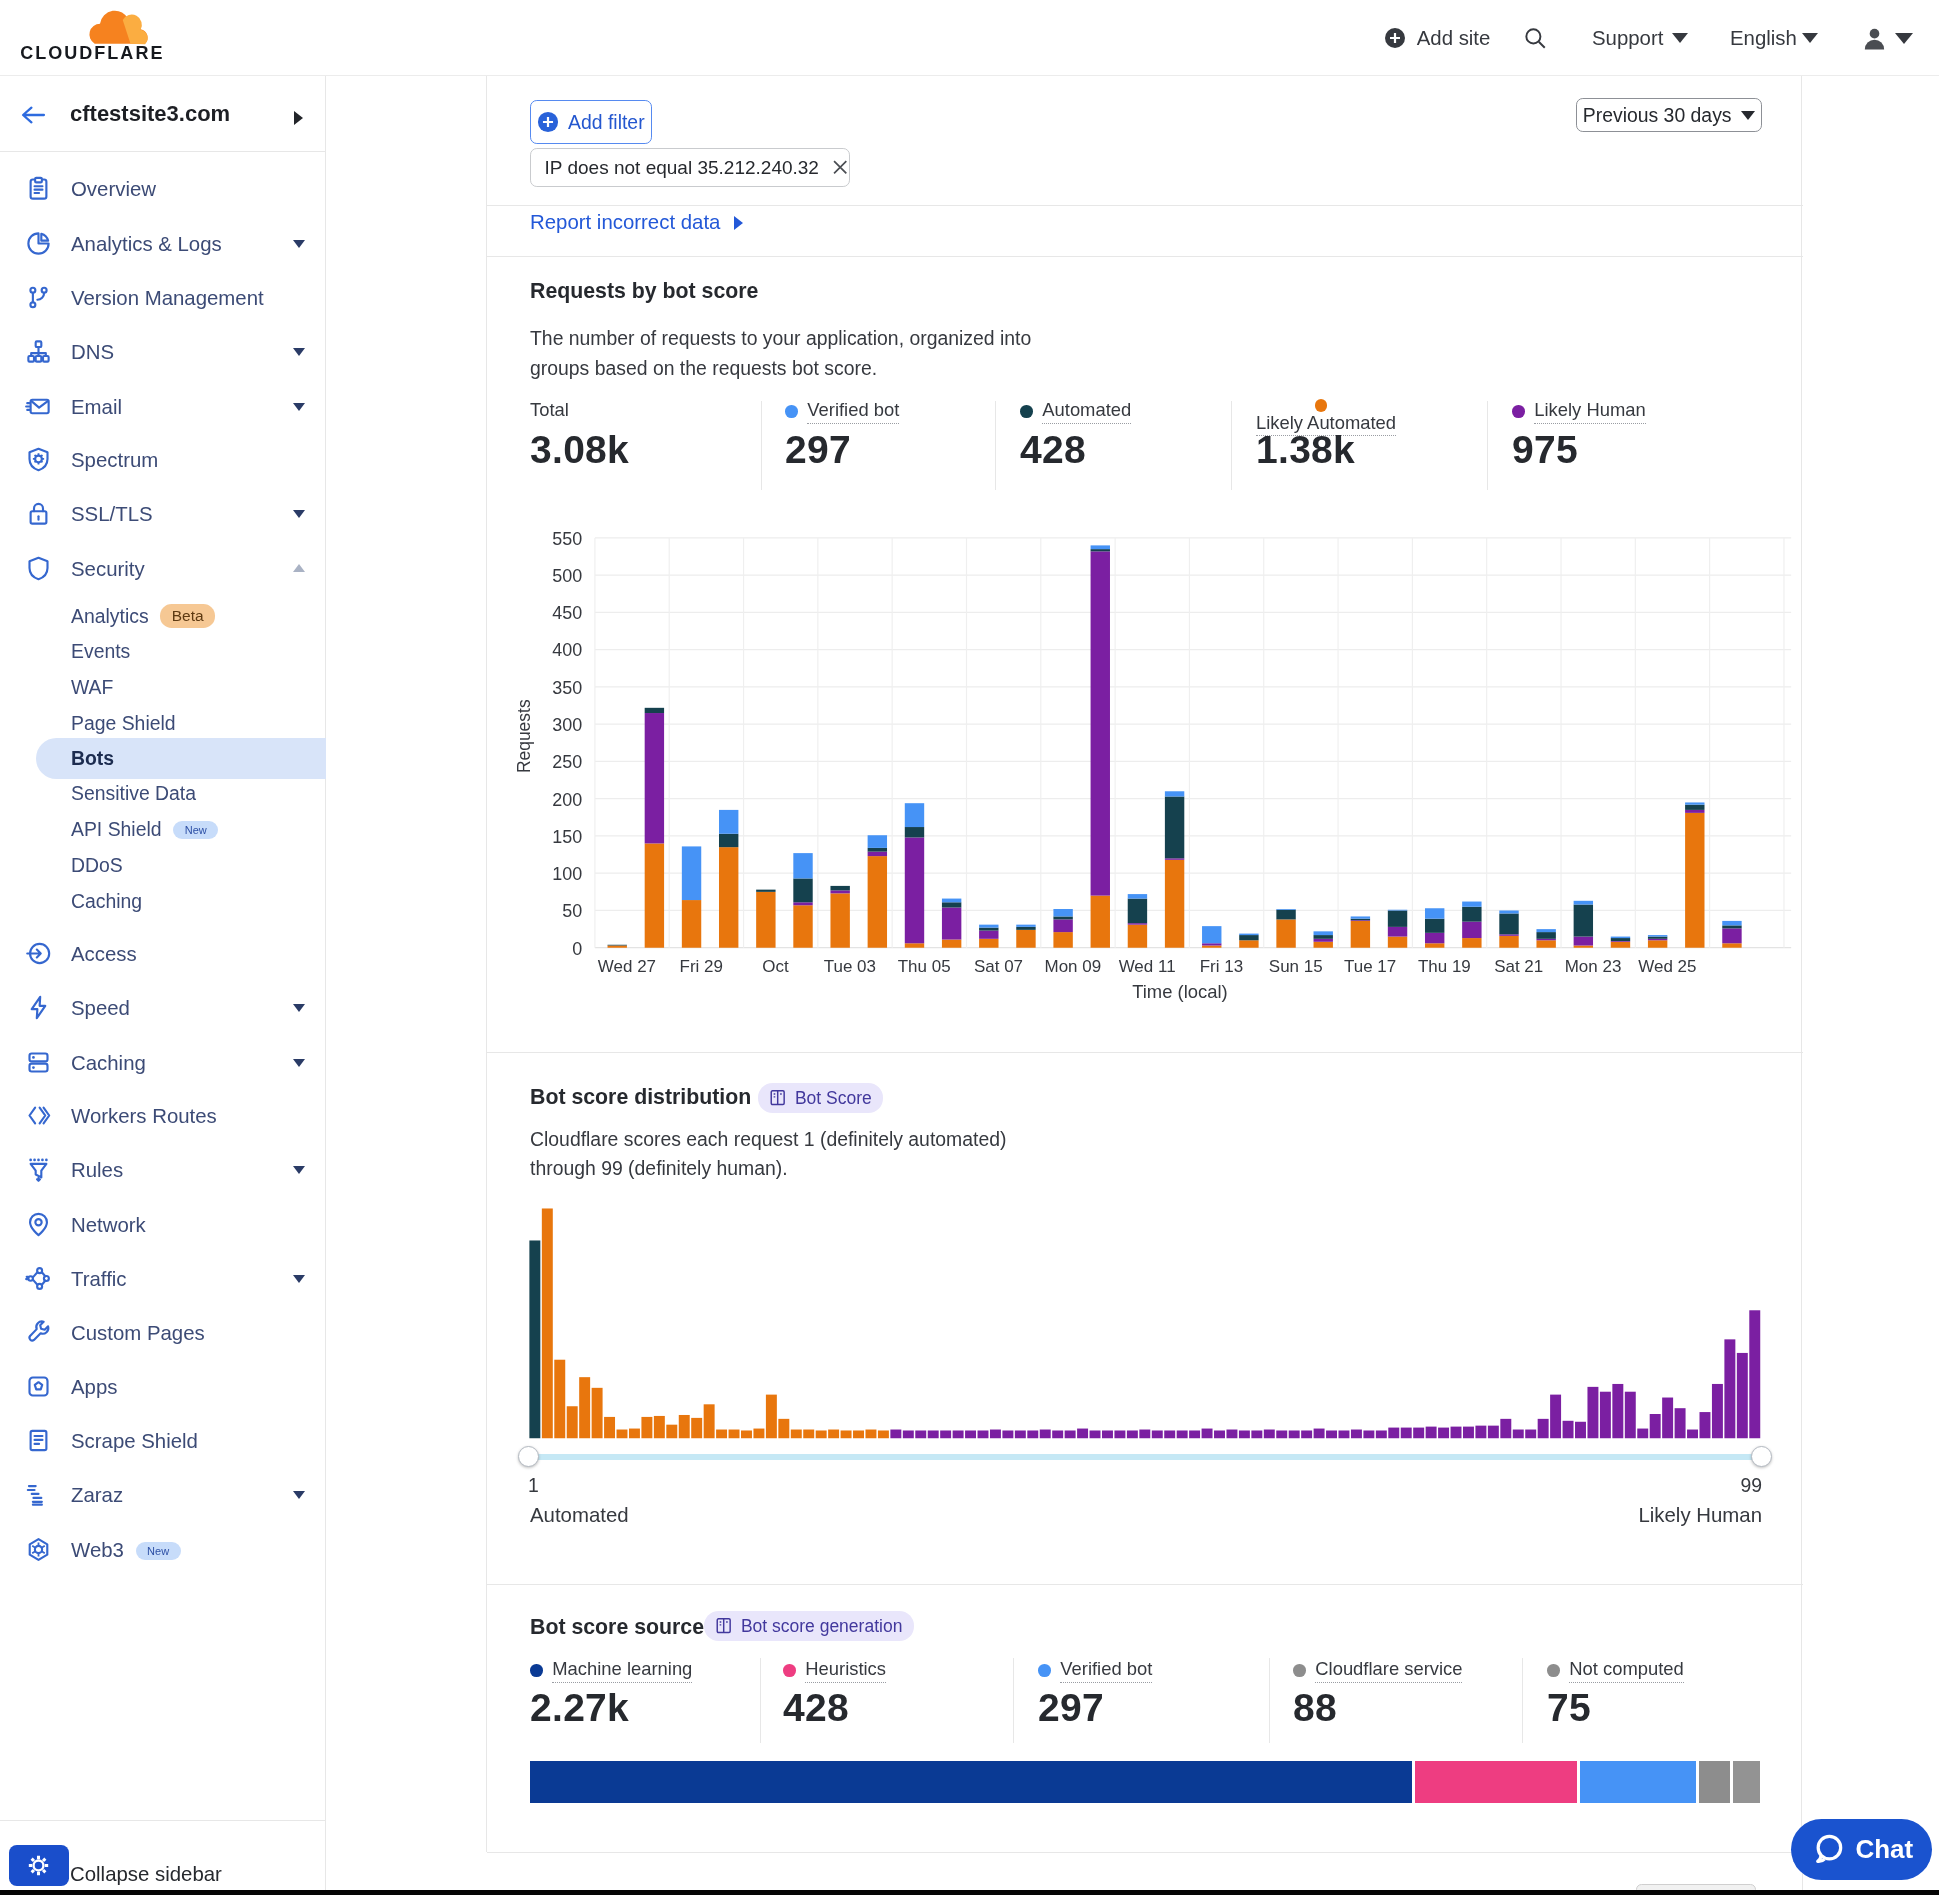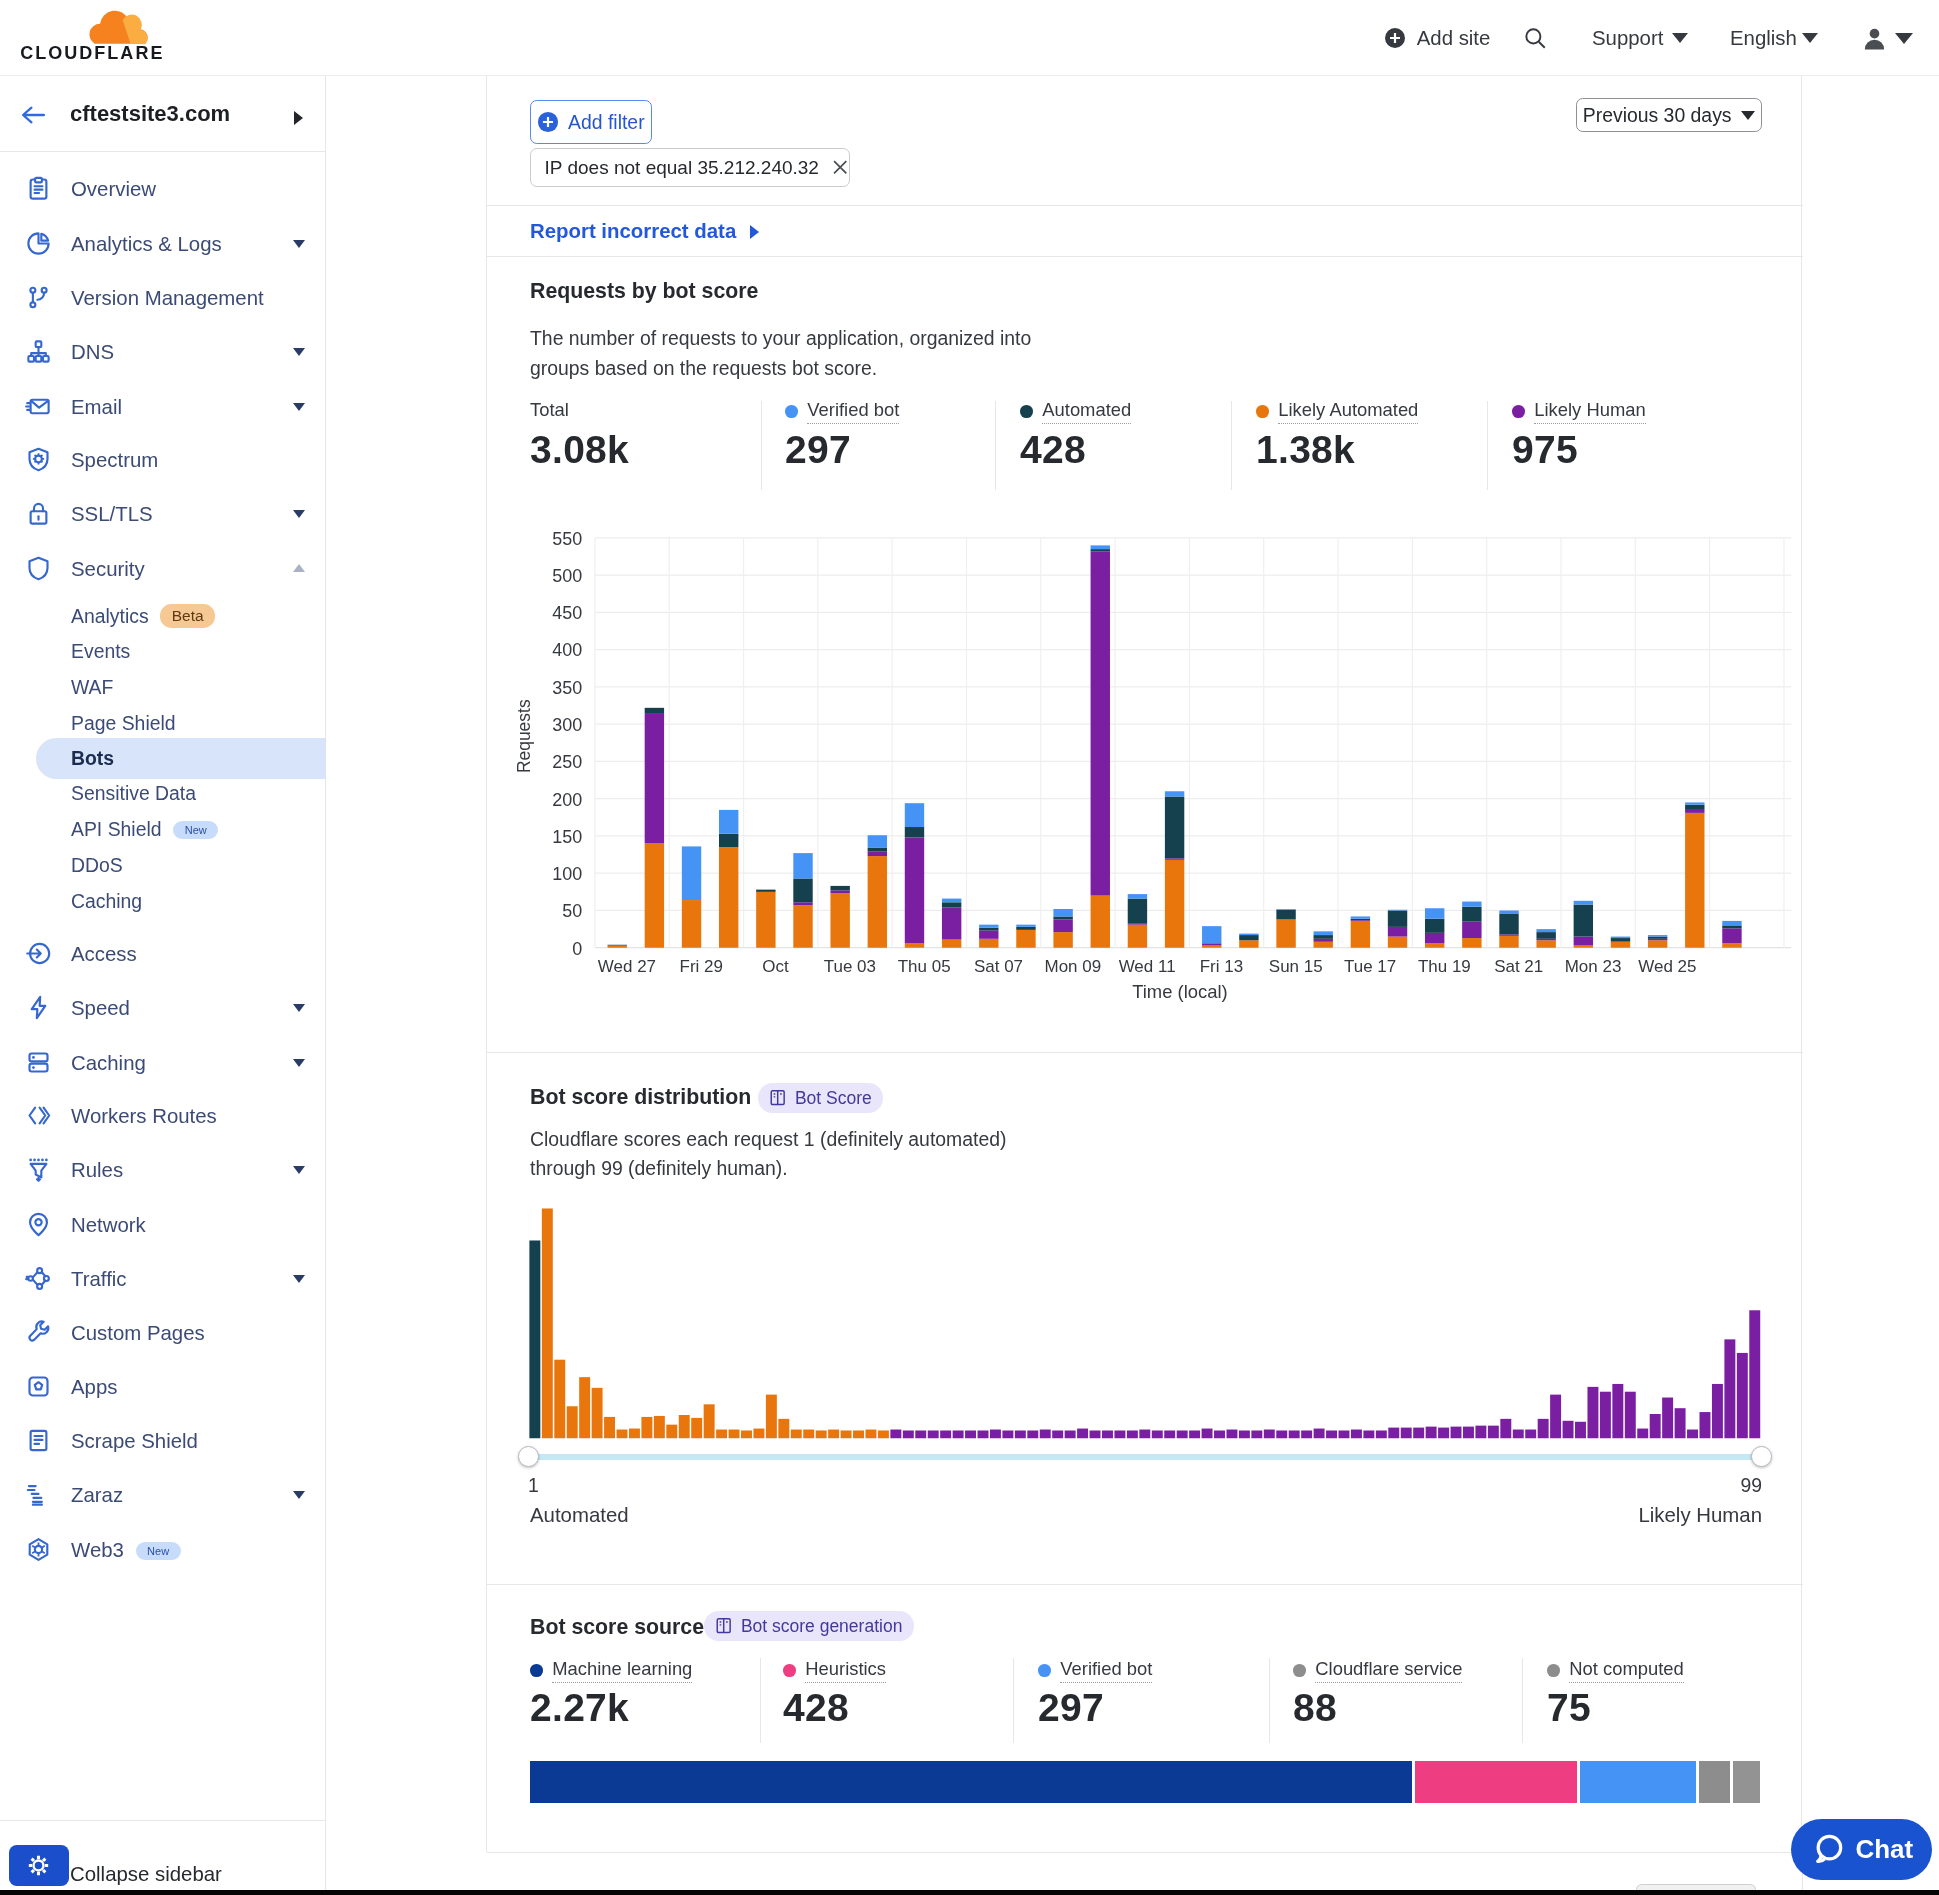--- a/index.html
+++ b/index.html
@@ -267,41 +267,41 @@
 <div class="abs" style="left:43px;top:72px;width:320px;height:39px;border:1px solid #c9cbce;border-radius:6.8px;background:#fff;display:flex;align-items:center;padding-left:13.6px;">
 <span style="font-size:19px;color:#26292e;white-space:nowrap;">IP does not equal 35.212.240.32</span>
 <svg width="18.4" height="18.4" viewBox="0 0 24 24" style="margin-left:11.6px" fill="none" stroke="#4a4d52" stroke-width="2.2">
         <path d="M4 4 L20 20 M20 4 L4 20"></path>
       </svg>
     </div>
 <div class="abs" style="left:1089px;top:22px;width:186px;height:34px;border:1px solid #8d9096;border-radius:6.8px;background:#fff;display:flex;align-items:center;justify-content:center;">
 <span style="font-size:19.4px;color:#26292e;white-space:nowrap;">Previous 30 days</span>
 <span style="width:0;height:0;border-left:7.8px solid transparent;border-right:7.8px solid transparent;border-top:9.7px solid #26292e;display:inline-block;margin-left:9.7px;"></span>
     </div>
-<div class="abs" style="left:43px;top:143px;height:25px;display:flex;align-items:center;font-weight:bold;">
+<div class="abs" style="left:43px;top:134px;height:25px;display:flex;align-items:center;">
 <span style="font-size:20.4px;color:#2358d8;">Report incorrect data</span>
 <span style="width:0;height:0;border-top:7.8px solid transparent;border-bottom:7.8px solid transparent;border-left:9.7px solid #2358d8;display:inline-block;margin-left:13.6px;margin-top:1.9px;"></span>
     </div>
 <div class="abs" style="left:43px;top:203px;font-size:21.3px;font-weight:bold;color:#26292e;">Requests by bot score</div>
 <div class="abs" style="left:43px;top:247px;font-size:19.4px;color:#36393f;line-height:30px;">The number of requests to your application, organized into<br>groups based on the requests bot score.</div>
 <div class="abs" style="left:43px;top:323px;display:flex;align-items:center;">
       <span class="statlab ">Total</span>
     </div>
     <div class="abs" style="left:43px;top:352px;"><span class="statval">3.08k</span></div>
 <div class="abs" style="left:298px;top:323px;display:flex;align-items:center;">
       <span class="dot" style="background:#4693f6"></span>
       <span class="statlab dotted">Verified bot</span>
     </div>
     <div class="abs" style="left:298px;top:352px;"><span class="statval">297</span></div>
 <div class="abs" style="left:533px;top:323px;display:flex;align-items:center;">
       <span class="dot" style="background:#15414e"></span>
       <span class="statlab dotted">Automated</span>
     </div>
     <div class="abs" style="left:533px;top:352px;"><span class="statval">428</span></div>
-<div class="abs" style="left:769px;top:323px;display:flex;align-items:center;">
+<div class="abs" style="left:769px;top:323px;display:flex;align-items:center;flex-direction:column;">
       <span class="dot" style="background:#e8760d"></span>
       <span class="statlab dotted">Likely Automated</span>
     </div>
     <div class="abs" style="left:769px;top:352px;"><span class="statval">1.38k</span></div>
 <div class="abs" style="left:1025px;top:323px;display:flex;align-items:center;">
       <span class="dot" style="background:#7b1fa2"></span>
       <span class="statlab dotted">Likely Human</span>
     </div>
     <div class="abs" style="left:1025px;top:352px;"><span class="statval">975</span></div>
 <div class="vline" style="left:274px;top:325px;height:89px;"></div>

